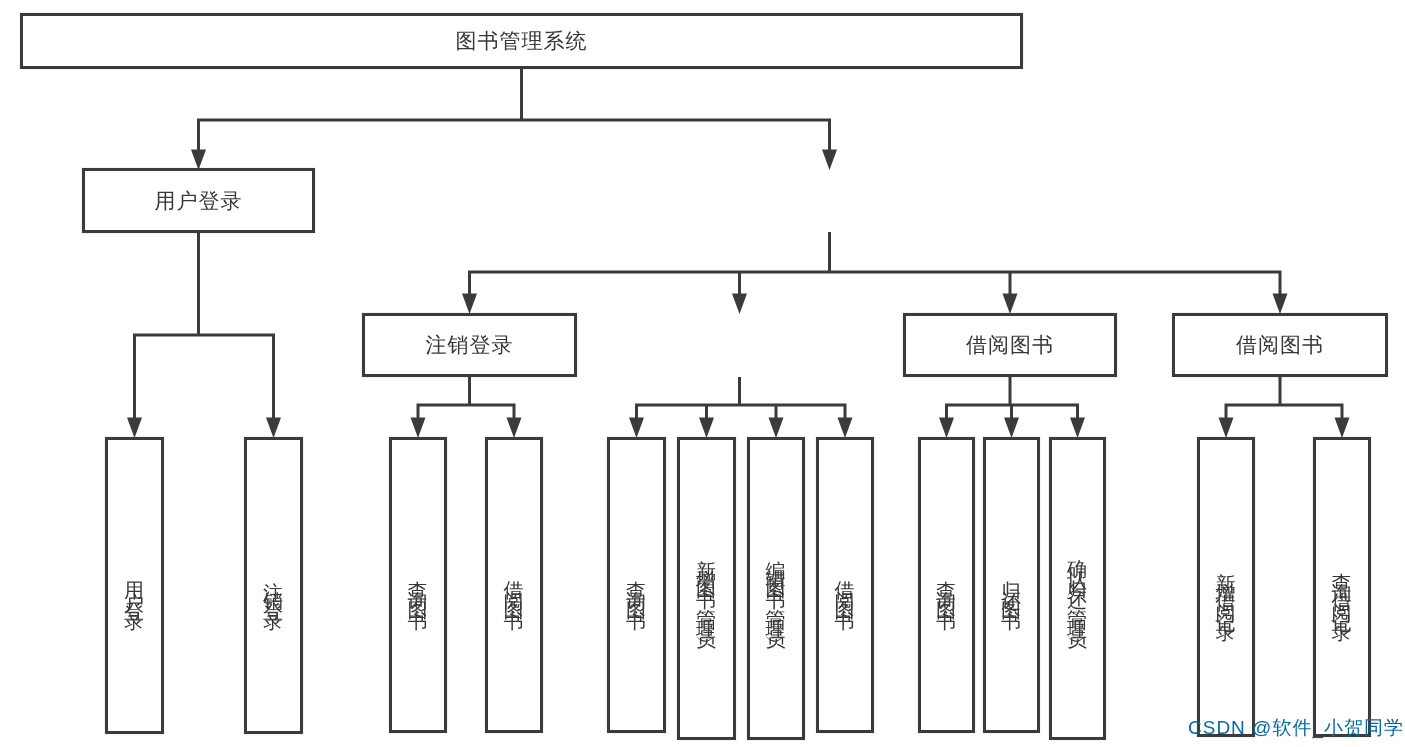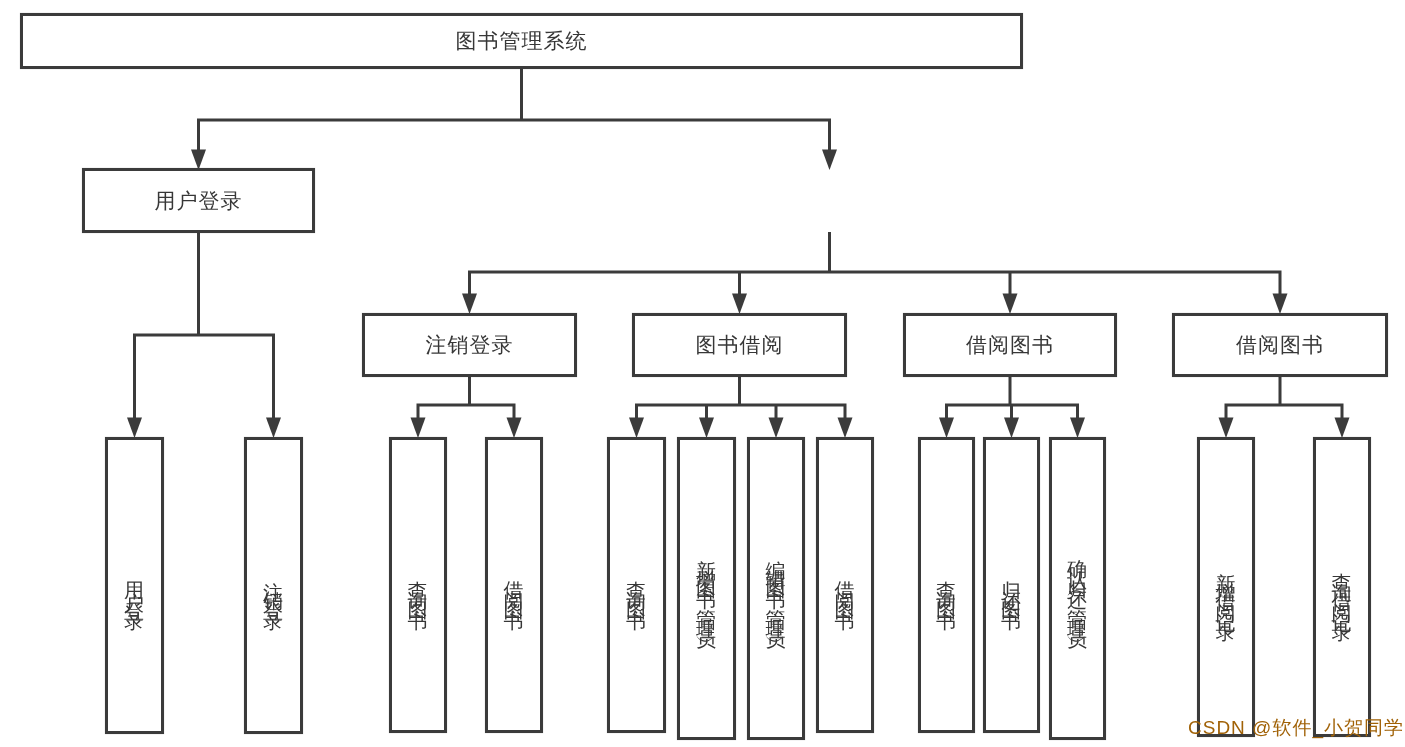--- a/index.html
+++ b/index.html
@@ -60,21 +60,21 @@
   .n-f8  { left: 918px;  top: 437px; width: 57px; height: 296px; }
   .n-f9  { left: 983px;  top: 437px; width: 57px; height: 296px; }
   .n-f10 { left: 1049px; top: 437px; width: 57px; height: 303px; }
   .n-f11 { left: 1197px; top: 437px; width: 58px; height: 300px; }
   .n-f12 { left: 1313px; top: 437px; width: 58px; height: 300px; }
   #watermark {
     position: absolute;
     left: 1188px;
     top: 715px;
     font-size: 19px;
-    color: #a16207;
+    color: #0369a1;
     white-space: nowrap;
     z-index: 10;
     letter-spacing: 1px;
   }
 </style>
 </head>
 <body>
 
 <div id="stage">
 
@@ -138,23 +138,20 @@
     <span class="label">图书管理系统</span>
   </div>
 
   <div class="node n-l2a">
     <span class="label">用户登录</span>
   </div>
 
   <div class="node n-l3a">
     <span class="label">注销登录</span>
   </div>
-  <div class="node n-l3b">
-    <span class="label">图书借阅</span>
-  </div>
   <div class="node n-l3c">
     <span class="label">借阅图书</span>
   </div>
   <div class="node n-l3d">
     <span class="label">借阅图书</span>
   </div>
 
   <div class="node leaf n-f0">
     <span class="vlabel">用户登录</span>
   </div>

